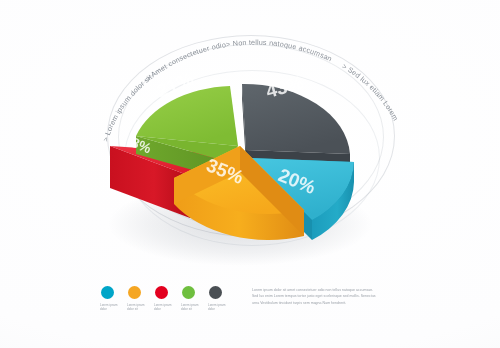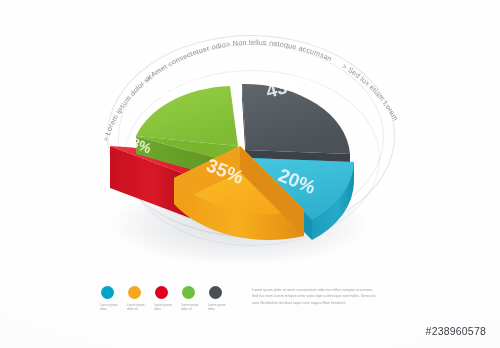--- a/index.html
+++ b/index.html
@@ -203,15 +203,14 @@
       <span class="legend-cap">Lorem ipsum dolor</span>
     </div>
   </div>
 
   <div id="body-copy">
     <p>Lorem ipsum dolor sit amet consectetuer odio non tellus natoque accumsan.</p>
     <p>Sed lux enim Lorem tempus tortor justo eget scelerisque sed mollis. Senectus</p>
     <p>urna Vestibulum tincidunt turpis sem magna Nam hendrerit.</p>
   </div>
 
-  <div id="asset-id">#238960578</div>
 
 </div>
 
 </body></html>

